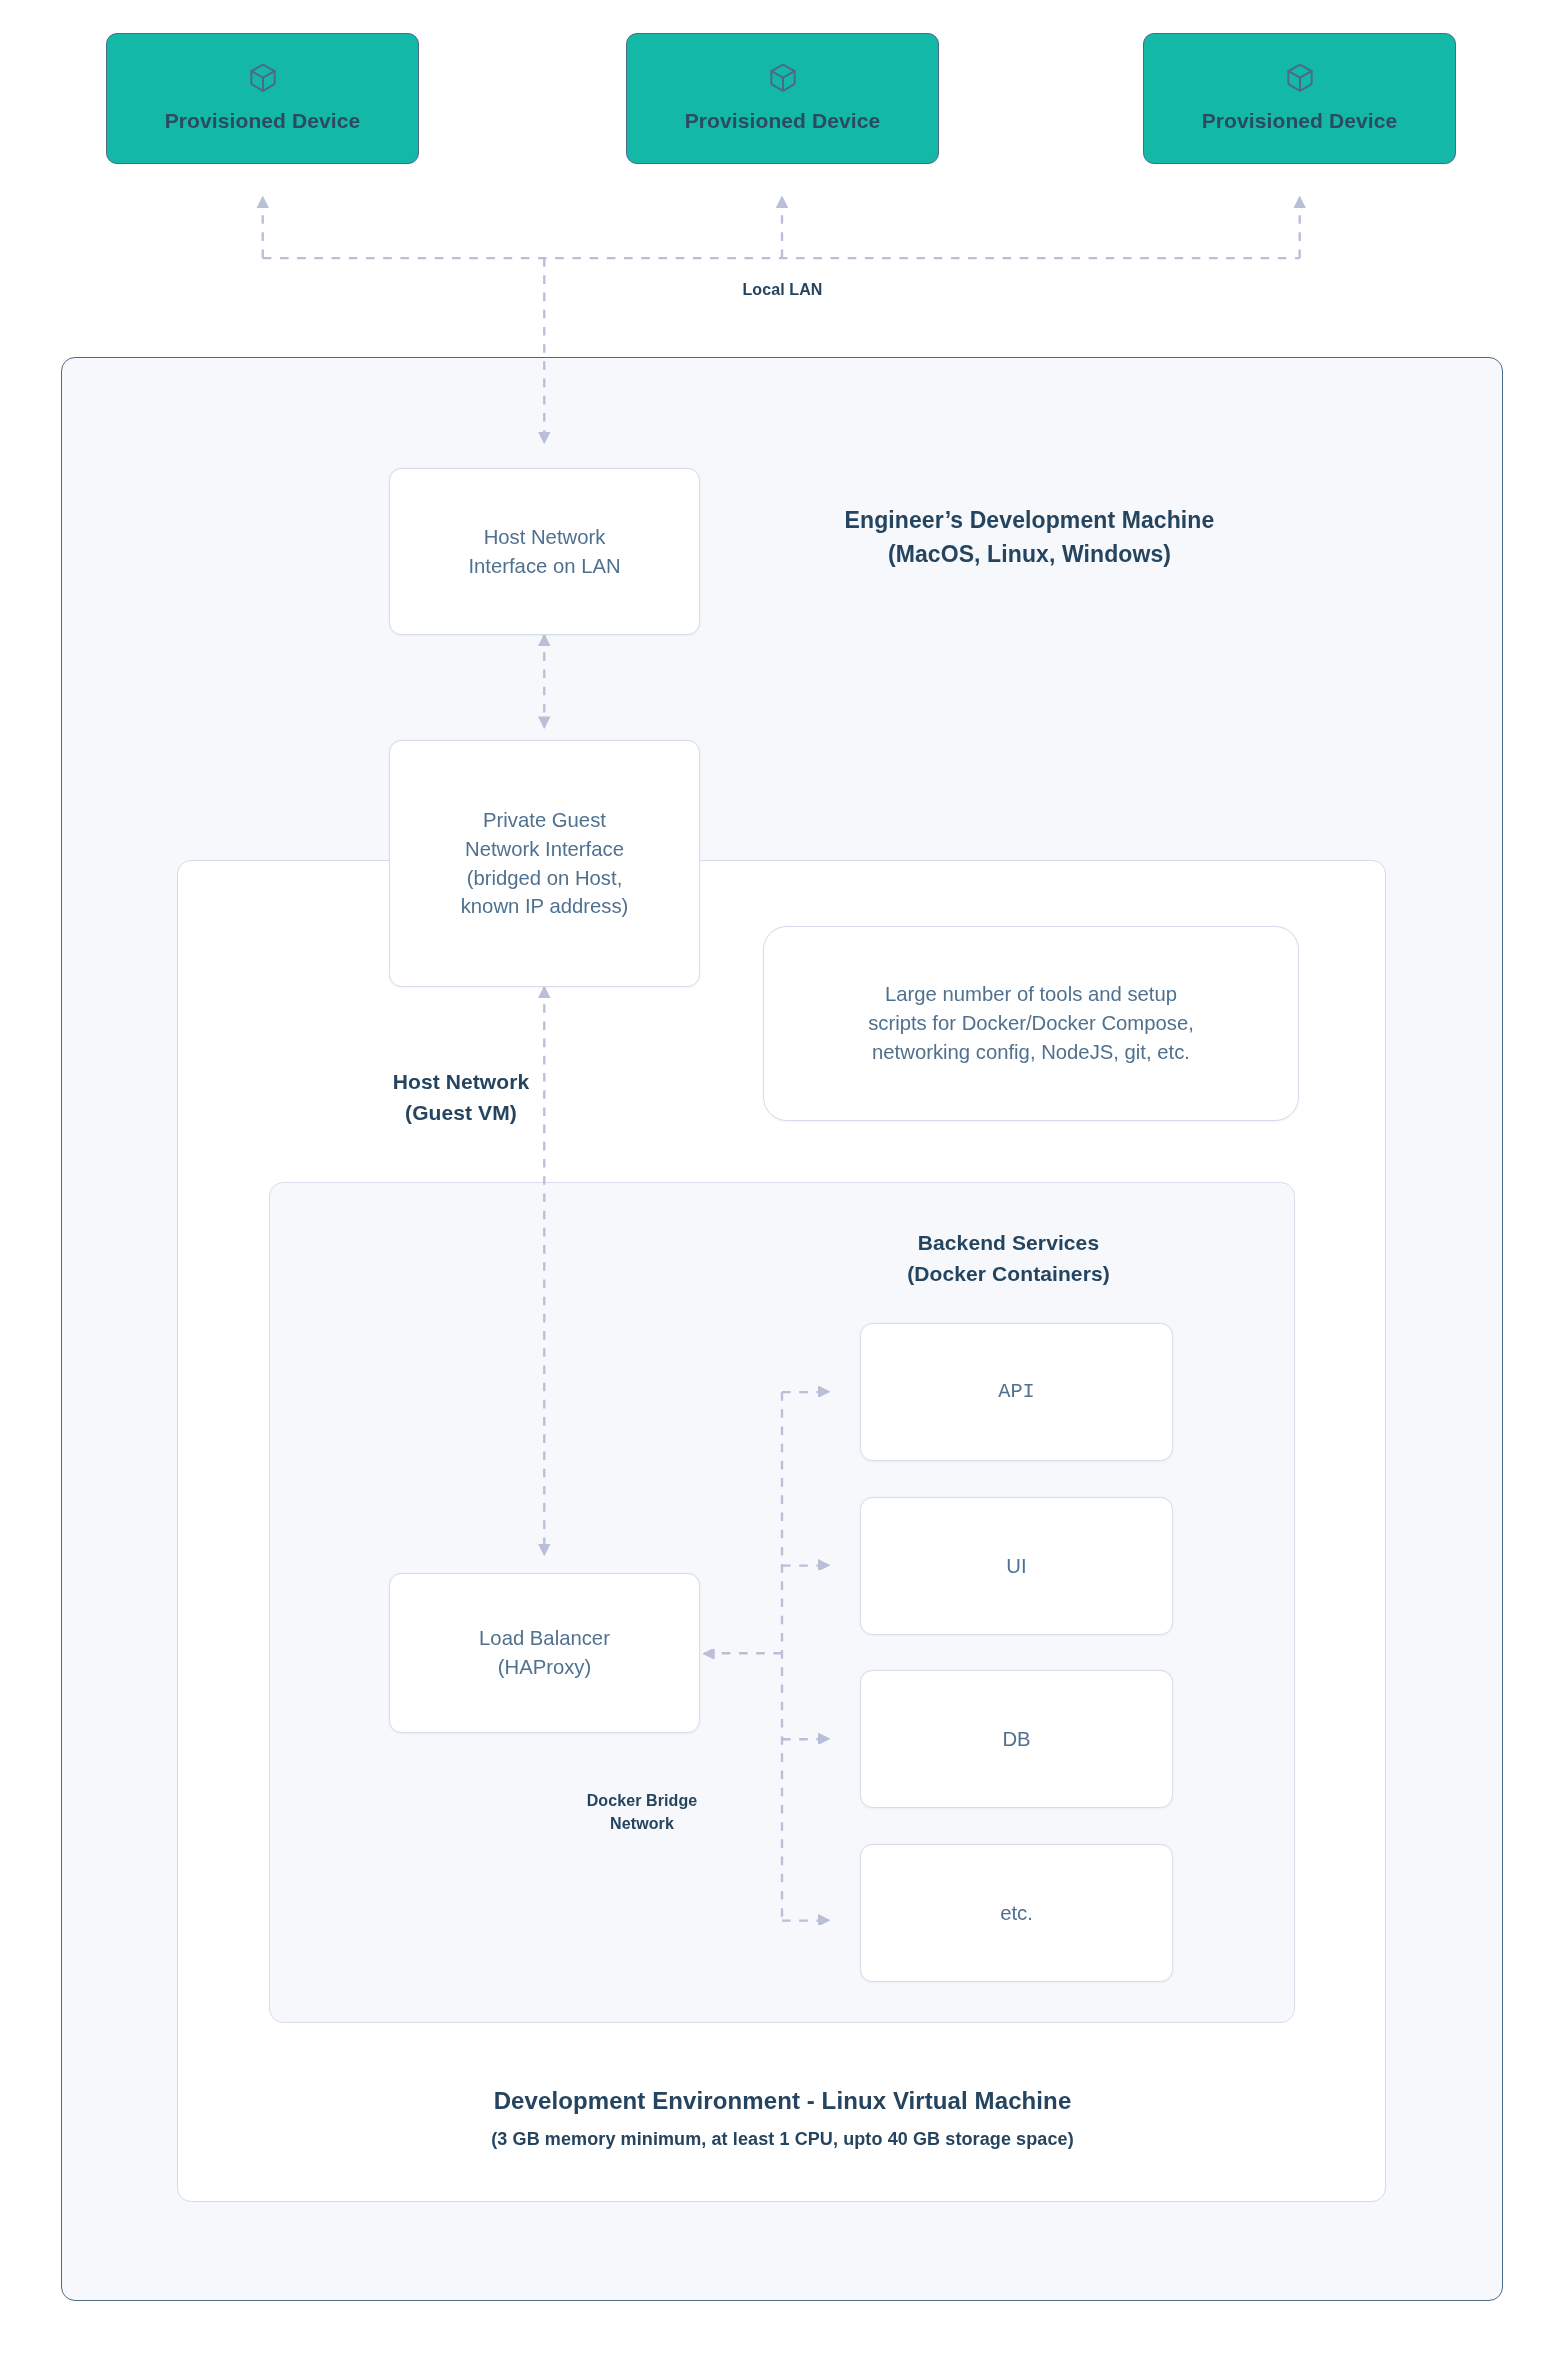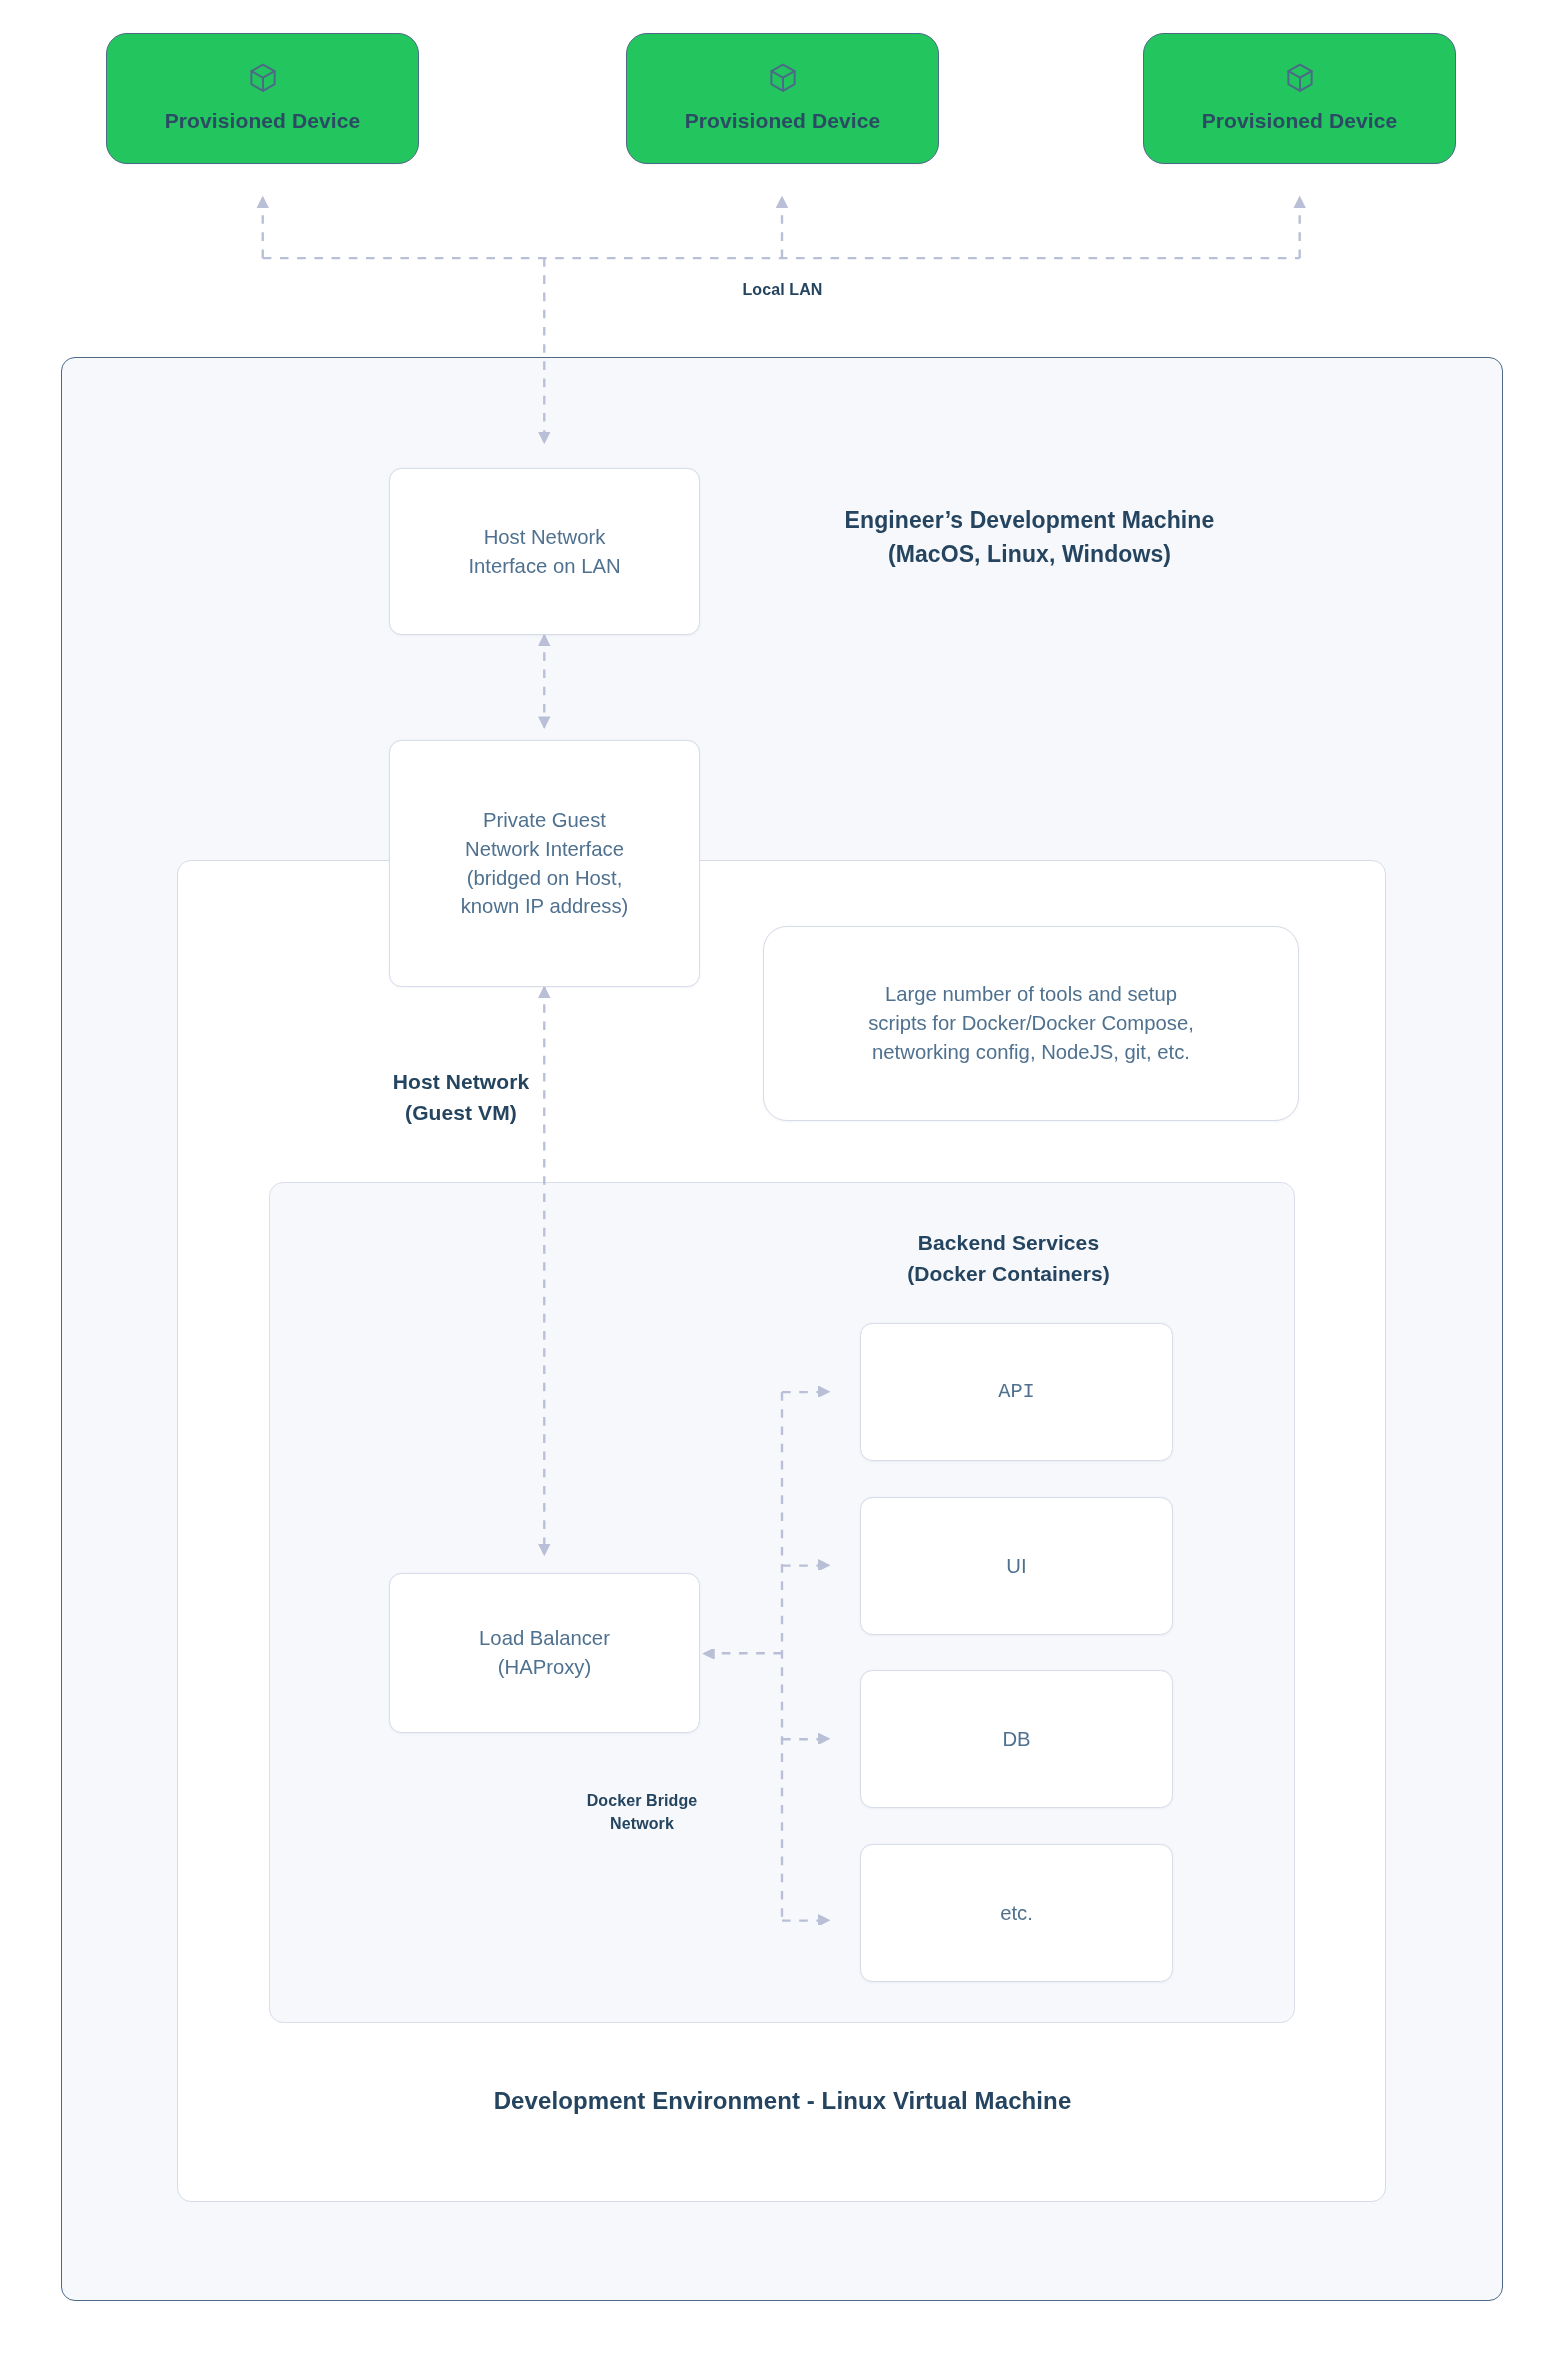--- a/index.html
+++ b/index.html
@@ -14,21 +14,21 @@
   
   .node{
     position:absolute;box-sizing:border-box;
     display:flex;align-items:center;justify-content:center;text-align:center;
     border-radius:11px;
   }
   .node .lbl{display:block;line-height:1.42;}
 
   
   .device{
-    background:#22c55e;border:1.6px solid #4c6a87;border-radius:21px;
+    background:#14b8a6;border:1.6px solid #4c6a87;border-radius:11px;
     flex-direction:column;gap:11px;
     box-shadow:0 0.8px 1.6px rgba(70,90,120,.05);
   }
   .device .lbl{
     color:#2c4a63;font-size:21px;font-weight:700;letter-spacing:0.1px;
   }
   .cube{display:block;width:34px;height:34px;}
 
   
   .card{
@@ -217,16 +217,17 @@
     </span>
   </div>
 
   <div class="flabel t-bridge" style="left:530px;top:1789px;width:224px;">
     <span>Docker Bridge</span>
     <span class="sub">Network</span>
   </div>
 
   <div class="flabel t-devenv" style="left:235px;top:2083px;width:1095px;">
     <span>Development Environment - Linux Virtual Machine</span>
+    <span class="sub2">(3 GB memory minimum, at least 1 CPU, upto 40 GB storage space)</span>
   </div>
 
 </div>
 
 
 </body></html>

